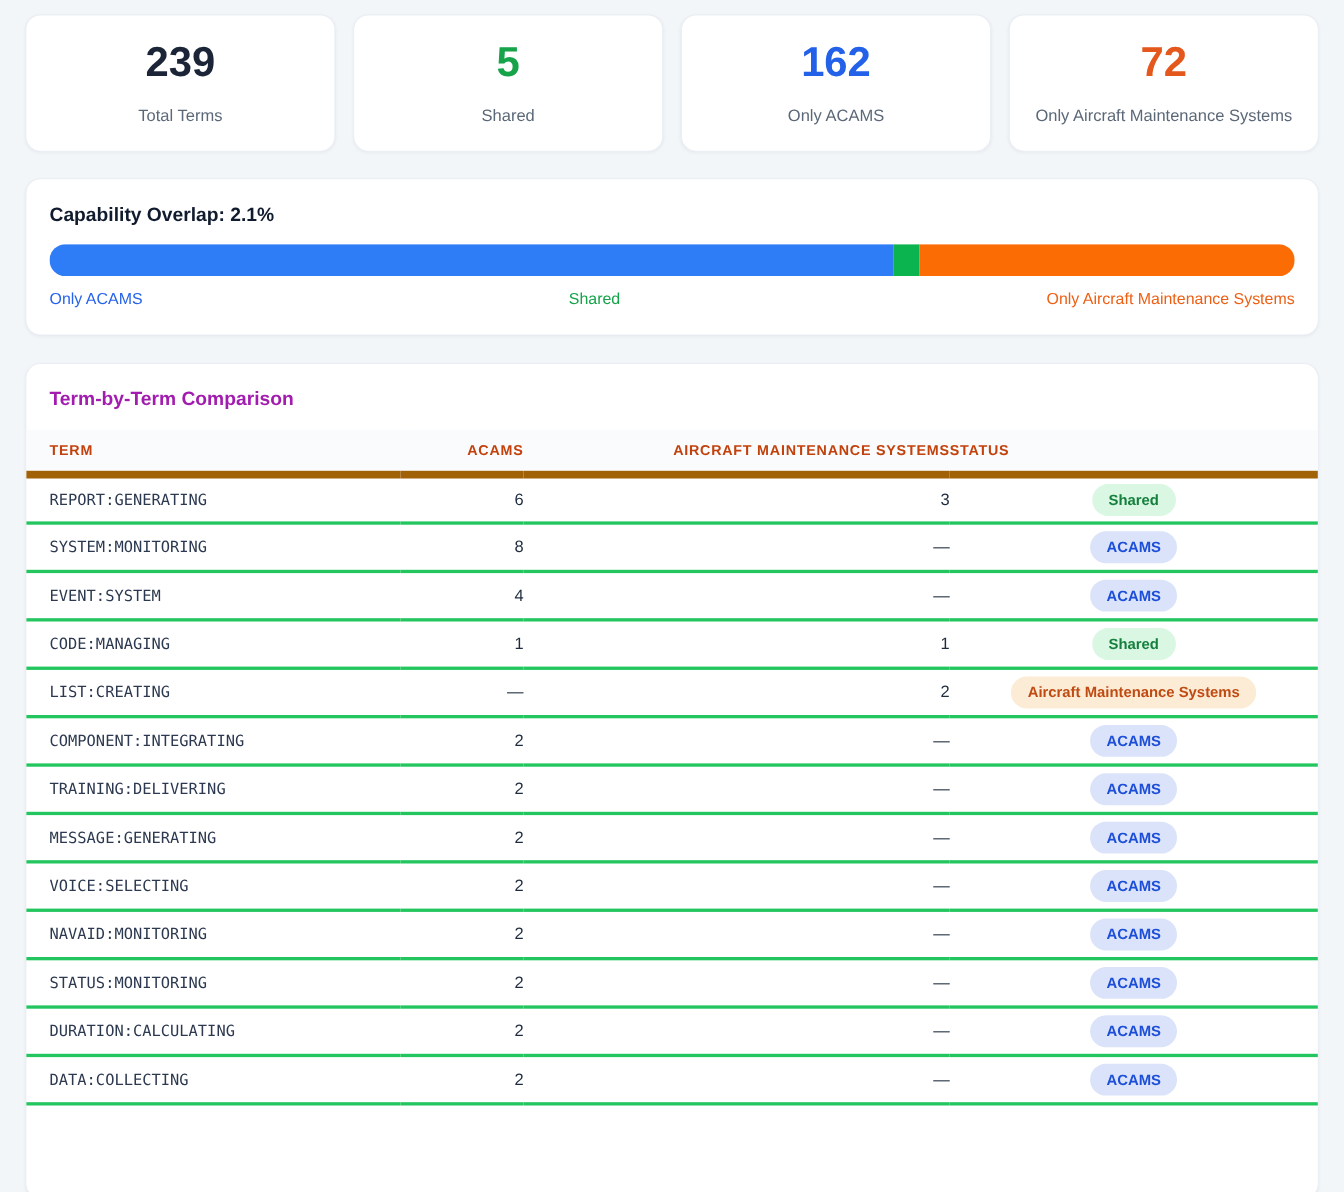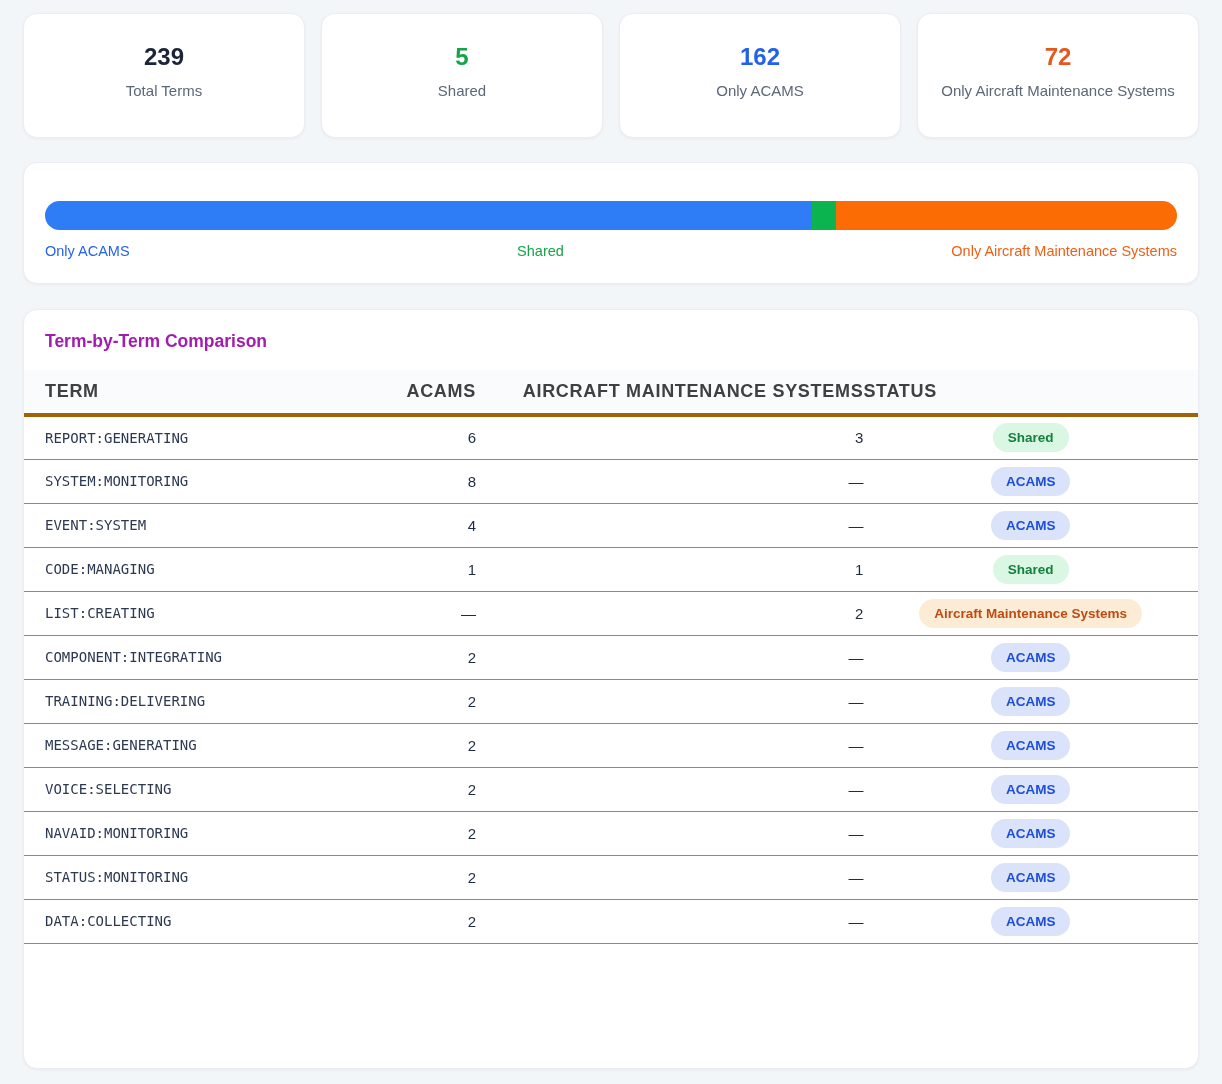--- a/index.html
+++ b/index.html
@@ -25,26 +25,26 @@
     display: grid;
     grid-template-columns: repeat(4, 1fr);
     gap: 16px;
   }
   .stat-card {
     height: 125px;
     text-align: center;
     padding: 25px 18px 0 18px;
   }
   .stat-value {
-    font-size: 24px;
+    font-size: 38px;
     font-weight: 700;
     line-height: 36px;
   }
   .stat-label {
-    margin-top: 5px;
+    margin-top: 20px;
     font-size: 15px;
     line-height: 21px;
     color: #5b6878;
   }
 
   
   .overlap-card {
     margin-top: 24px;
     padding: 22px 21px 24px 21px;
   }
@@ -80,34 +80,34 @@
     color: #a21caf;
   }
   table {
     margin-top: 18px;
     width: 100%;
     border-collapse: collapse;
     table-layout: fixed;
   }
   thead th {
     background: #f9fbfc;
-    color: #404040;
-    font-size: 18px;
+    color: #c2410c;
+    font-size: 13px;
     font-weight: 700;
     letter-spacing: 0.7px;
     text-transform: uppercase;
     padding: 11px 0;
-    border-bottom: 4px solid #a16207;
+    border-bottom: 7px solid #a16207;
   }
   .th-term  { text-align: left; padding-left: 21px; }
   .th-num   { text-align: right; }
   .th-status{ text-align: left; }
   tbody td {
     height: 44px;
-    border-bottom: 1px solid #22c55e;
+    border-bottom: 3px solid #22c55e;
     font-size: 15px;
     color: #1f2c3f;
   }
   .td-term {
     font-family: "DejaVu Sans Mono", monospace;
     font-size: 14px;
     font-weight: 500;
     color: #2c3950;
     padding-left: 21px;
     text-align: left;
@@ -142,20 +142,21 @@
         <div class="stat-value" style="color: rgb(35, 97, 233);">162</div>
         <div class="stat-label">Only ACAMS</div>
       </div>
       <div class="card stat-card">
         <div class="stat-value" style="color: rgb(228, 87, 29);">72</div>
         <div class="stat-label">Only Aircraft Maintenance Systems</div>
       </div>
     </div>
 
   <section class="card overlap-card">
+    <h2 class="section-title">Capability Overlap: 2.1%</h2>
     <div class="overlap-bar">
         <div class="bar-seg" style="width: 67.8%; background: rgb(46, 124, 246);"></div>
         <div class="bar-seg" style="width: 2.1%; background: rgb(12, 180, 79);"></div>
         <div class="bar-seg" style="width: 30.1%; background: rgb(252, 108, 4);"></div>
       </div>
     <div class="bar-labels">
         <span style="color: rgb(37, 99, 235);">Only ACAMS</span>
         <span style="color: rgb(22, 163, 74);">Shared</span>
         <span style="color: rgb(238, 95, 19);">Only Aircraft Maintenance Systems</span>
       </div>
@@ -239,20 +240,26 @@
             <td class="td-num">—</td>
             <td class="td-status"><span class="badge" style="background: rgb(219, 227, 250); color: rgb(28, 78, 216);">ACAMS</span></td>
           </tr>
           <tr>
             <td class="td-term">STATUS:MONITORING</td>
             <td class="td-num">2</td>
             <td class="td-num">—</td>
             <td class="td-status"><span class="badge" style="background: rgb(219, 227, 250); color: rgb(28, 78, 216);">ACAMS</span></td>
           </tr>
           <tr>
+            <td class="td-term">DURATION:CALCULATING</td>
+            <td class="td-num">2</td>
+            <td class="td-num">—</td>
+            <td class="td-status"><span class="badge" style="background: rgb(219, 227, 250); color: rgb(28, 78, 216);">ACAMS</span></td>
+          </tr>
+          <tr>
             <td class="td-term">DATA:COLLECTING</td>
             <td class="td-num">2</td>
             <td class="td-num">—</td>
             <td class="td-status"><span class="badge" style="background: rgb(219, 227, 250); color: rgb(28, 78, 216);">ACAMS</span></td>
           </tr>
         </tbody>
     </table>
   </section>
 
 </div>

